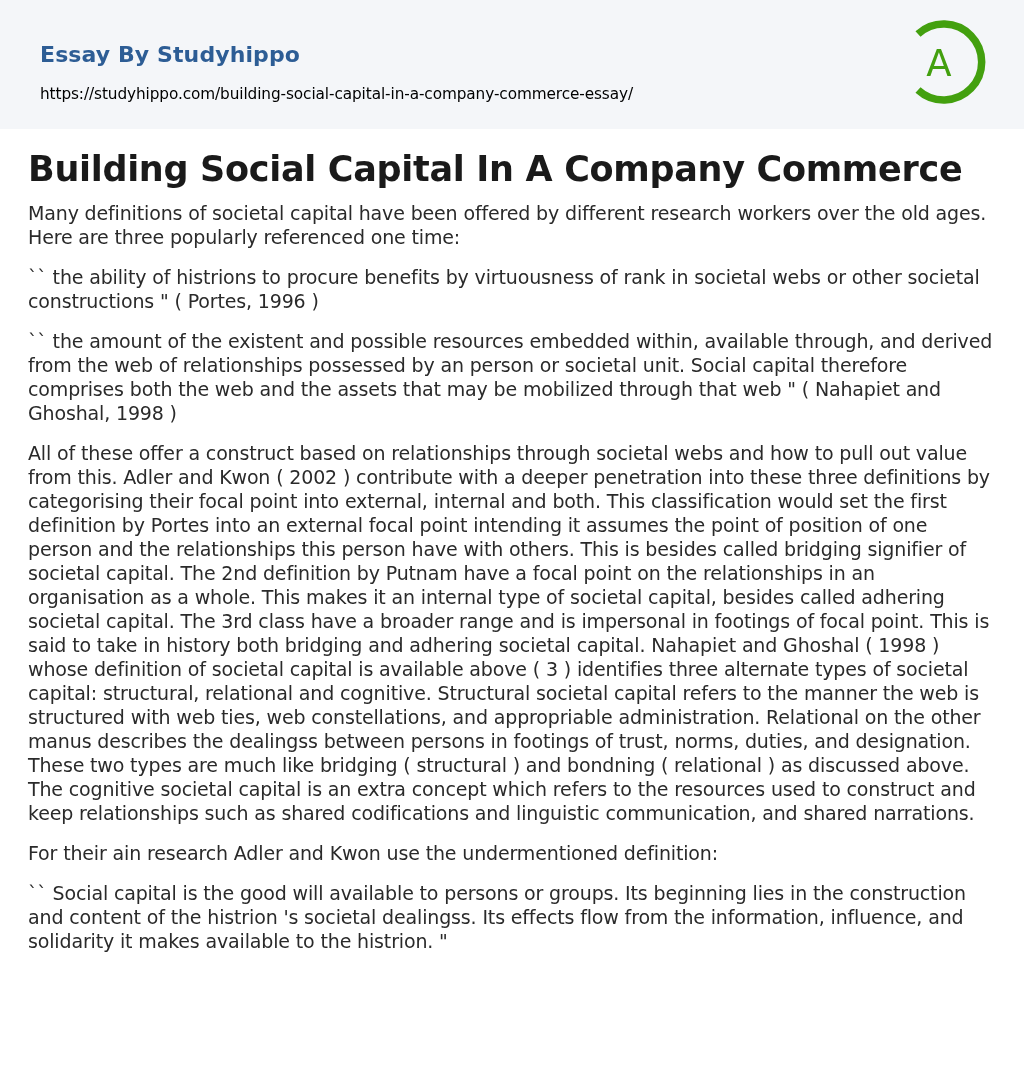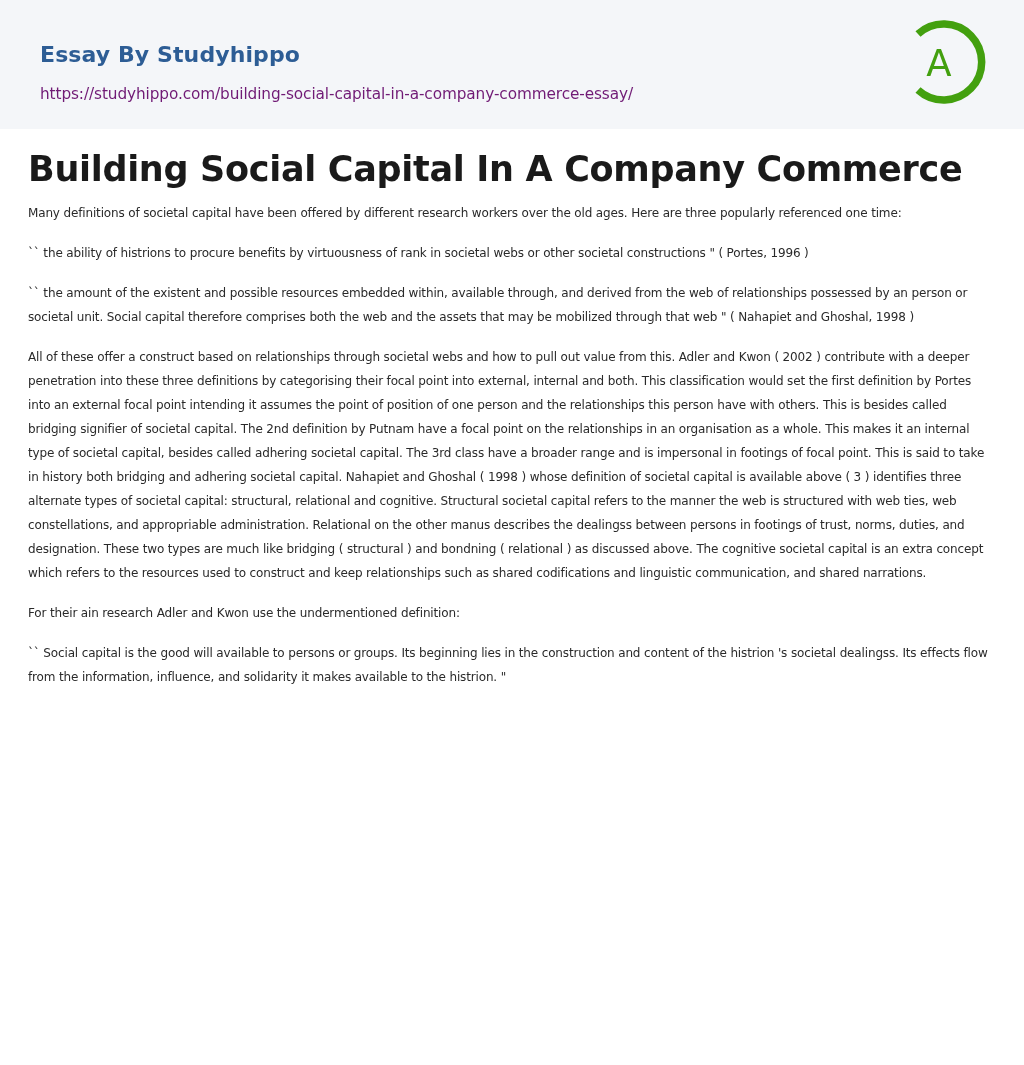--- a/index.html
+++ b/index.html
@@ -9,34 +9,34 @@
       width: 1024px; height: 129px; background: #f4f6f9;
       position: relative;
     }
     .brand {
       position: absolute; left: 40px; top: 42px;
       font-size: 22px; font-weight: bold; color: #2d5d95;
       letter-spacing: 0.1px;
     }
     .url {
       position: absolute; left: 40px; top: 85px;
-      font-size: 15.3px; color: #701a75; text-decoration: none;
+      font-size: 15.3px; color: #000000; text-decoration: none;
       letter-spacing: -0.1px;
     }
     .logo {
       position: absolute; left: 908px; top: 18px; width: 80px; height: 88px;
     }
     .content { padding: 0 28px; }
     .title {
       margin-top: 20px;
       font-size: 35px; font-weight: bold; color: #1a1a1a;
       letter-spacing: -0.3px; line-height: 40px;
     }
     .para {
-      font-size: 12px; line-height: 24px; color: #2a2a2a;
+      font-size: 19px; line-height: 24px; color: #2a2a2a;
       margin-top: 16px; letter-spacing: -0.15px;
     }
     .para.first { margin-top: 12px; }
   </style>
 </head>
 <body>
 
 <header class="header">
   <div class="brand">Essay By Studyhippo</div>
   <a class="url">https://studyhippo.com/building-social-capital-in-a-company-commerce-essay/</a>

